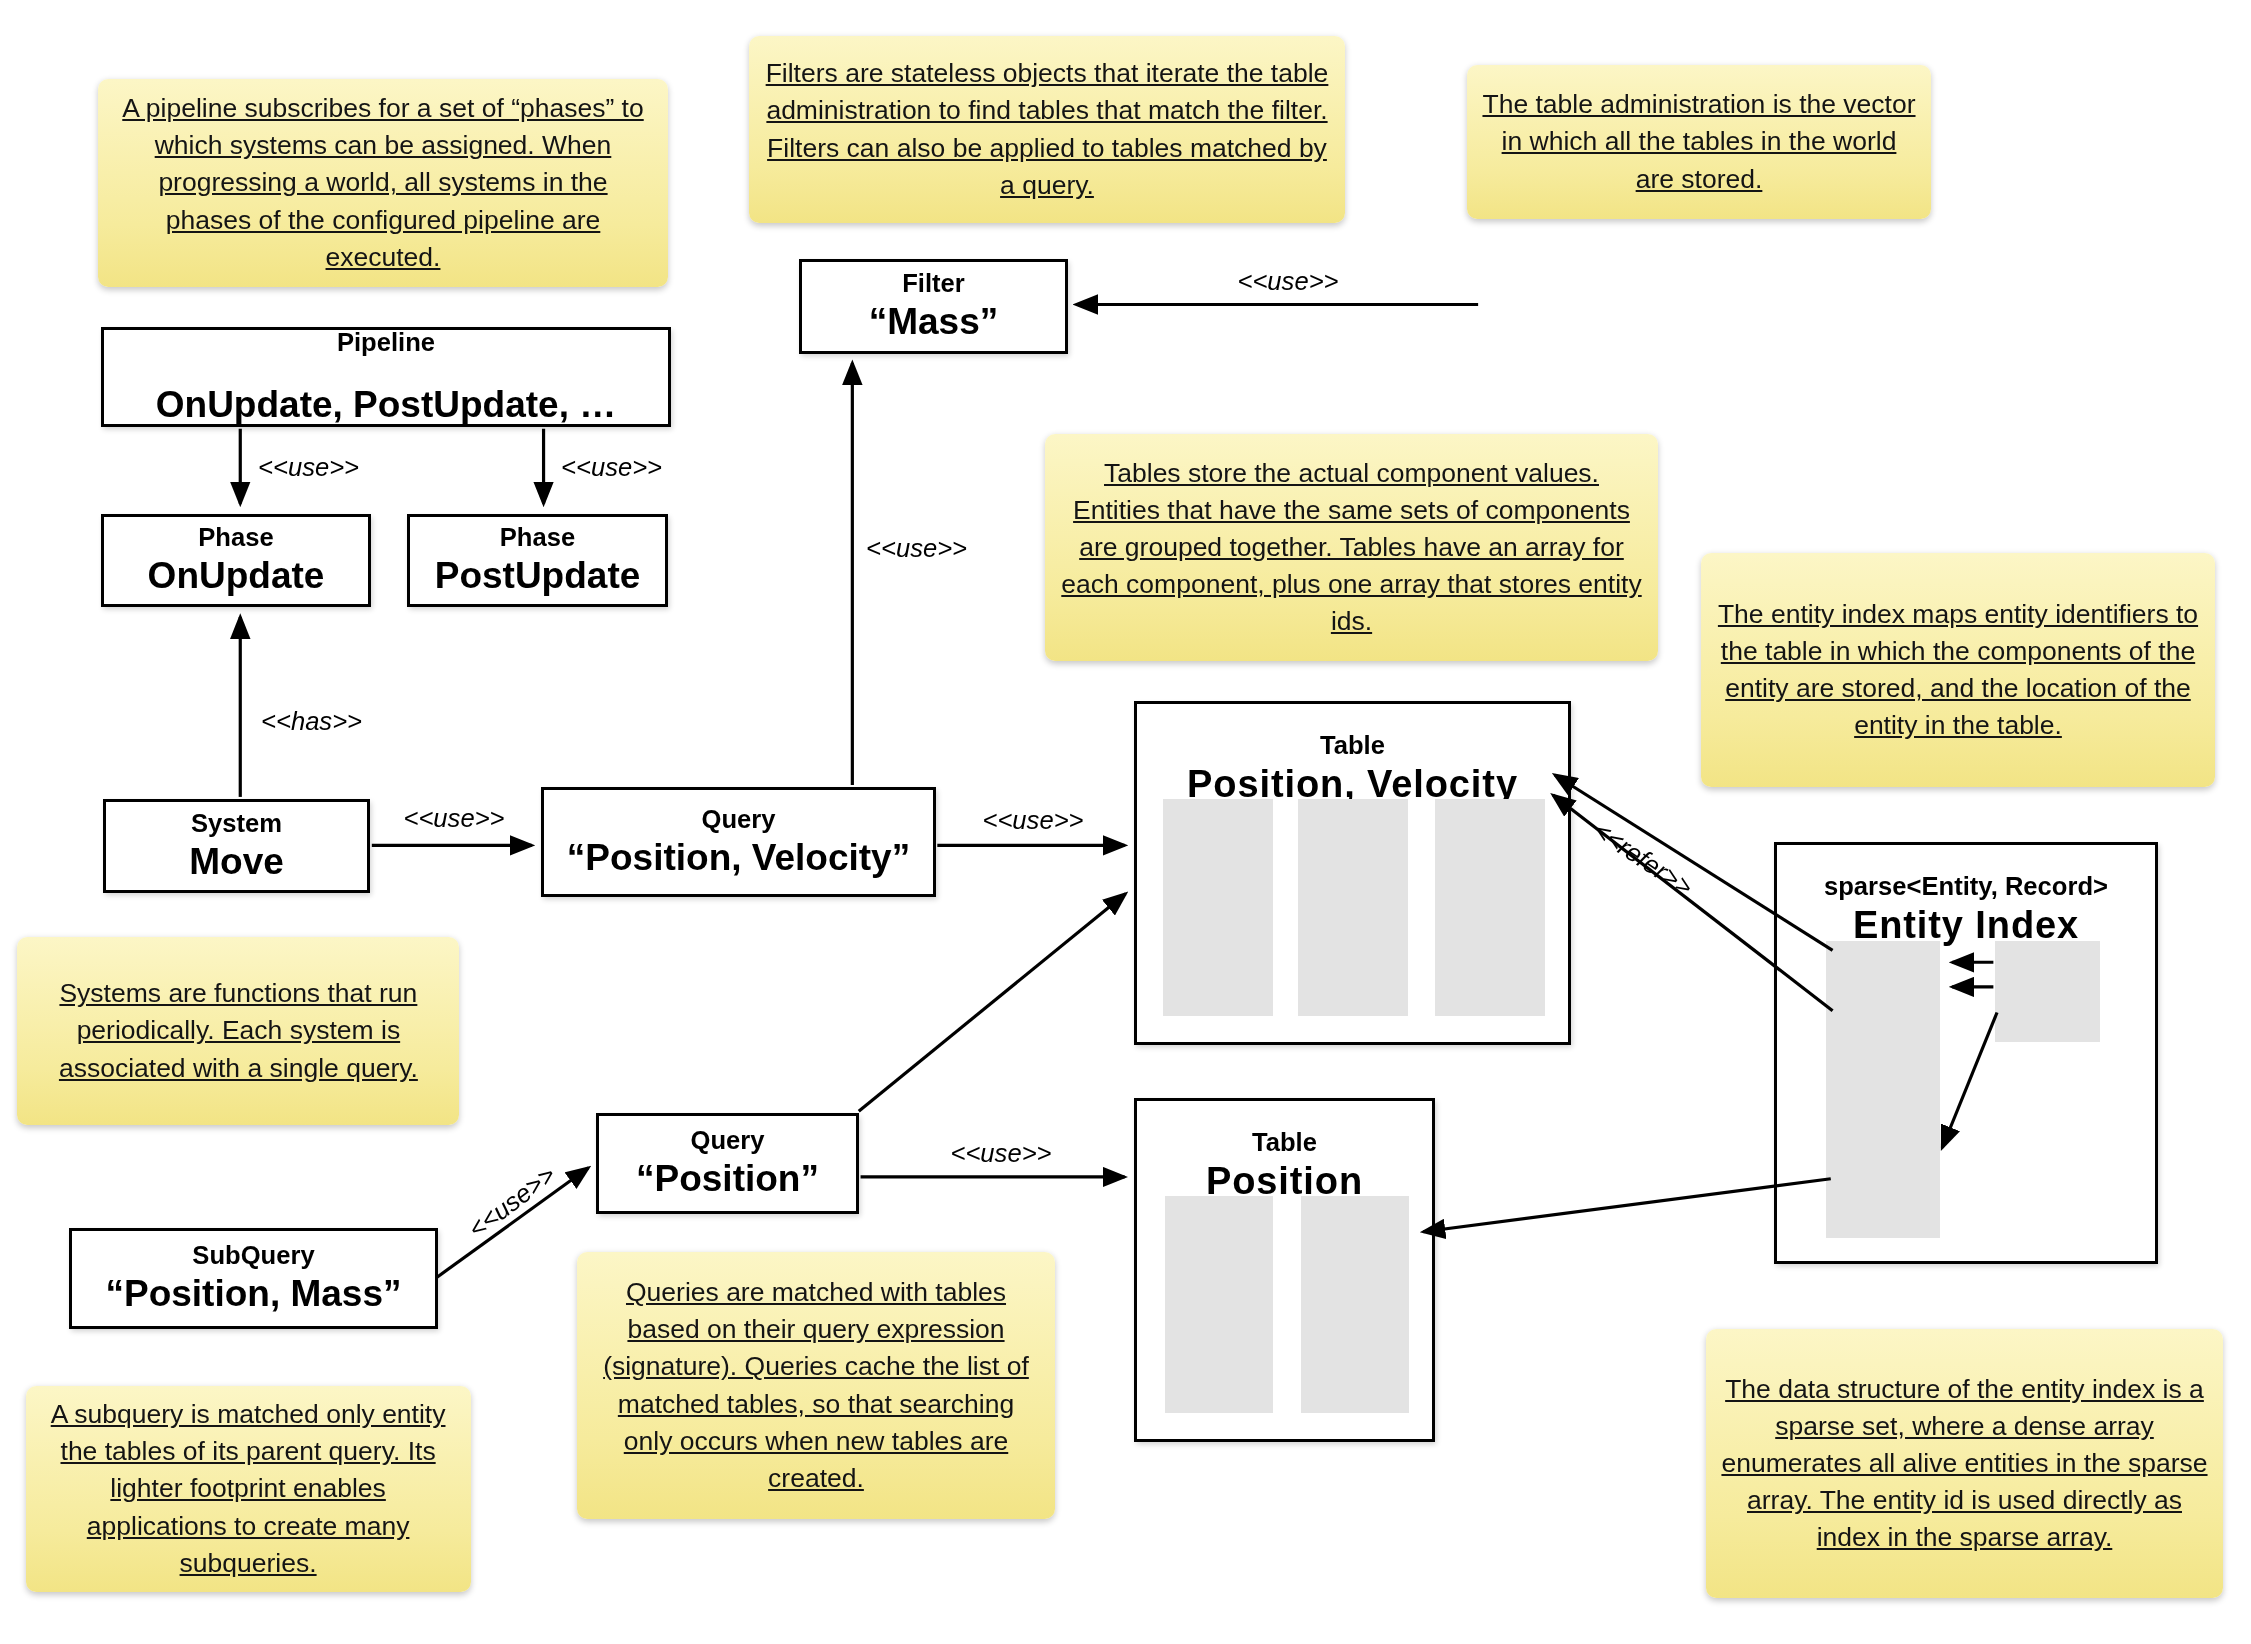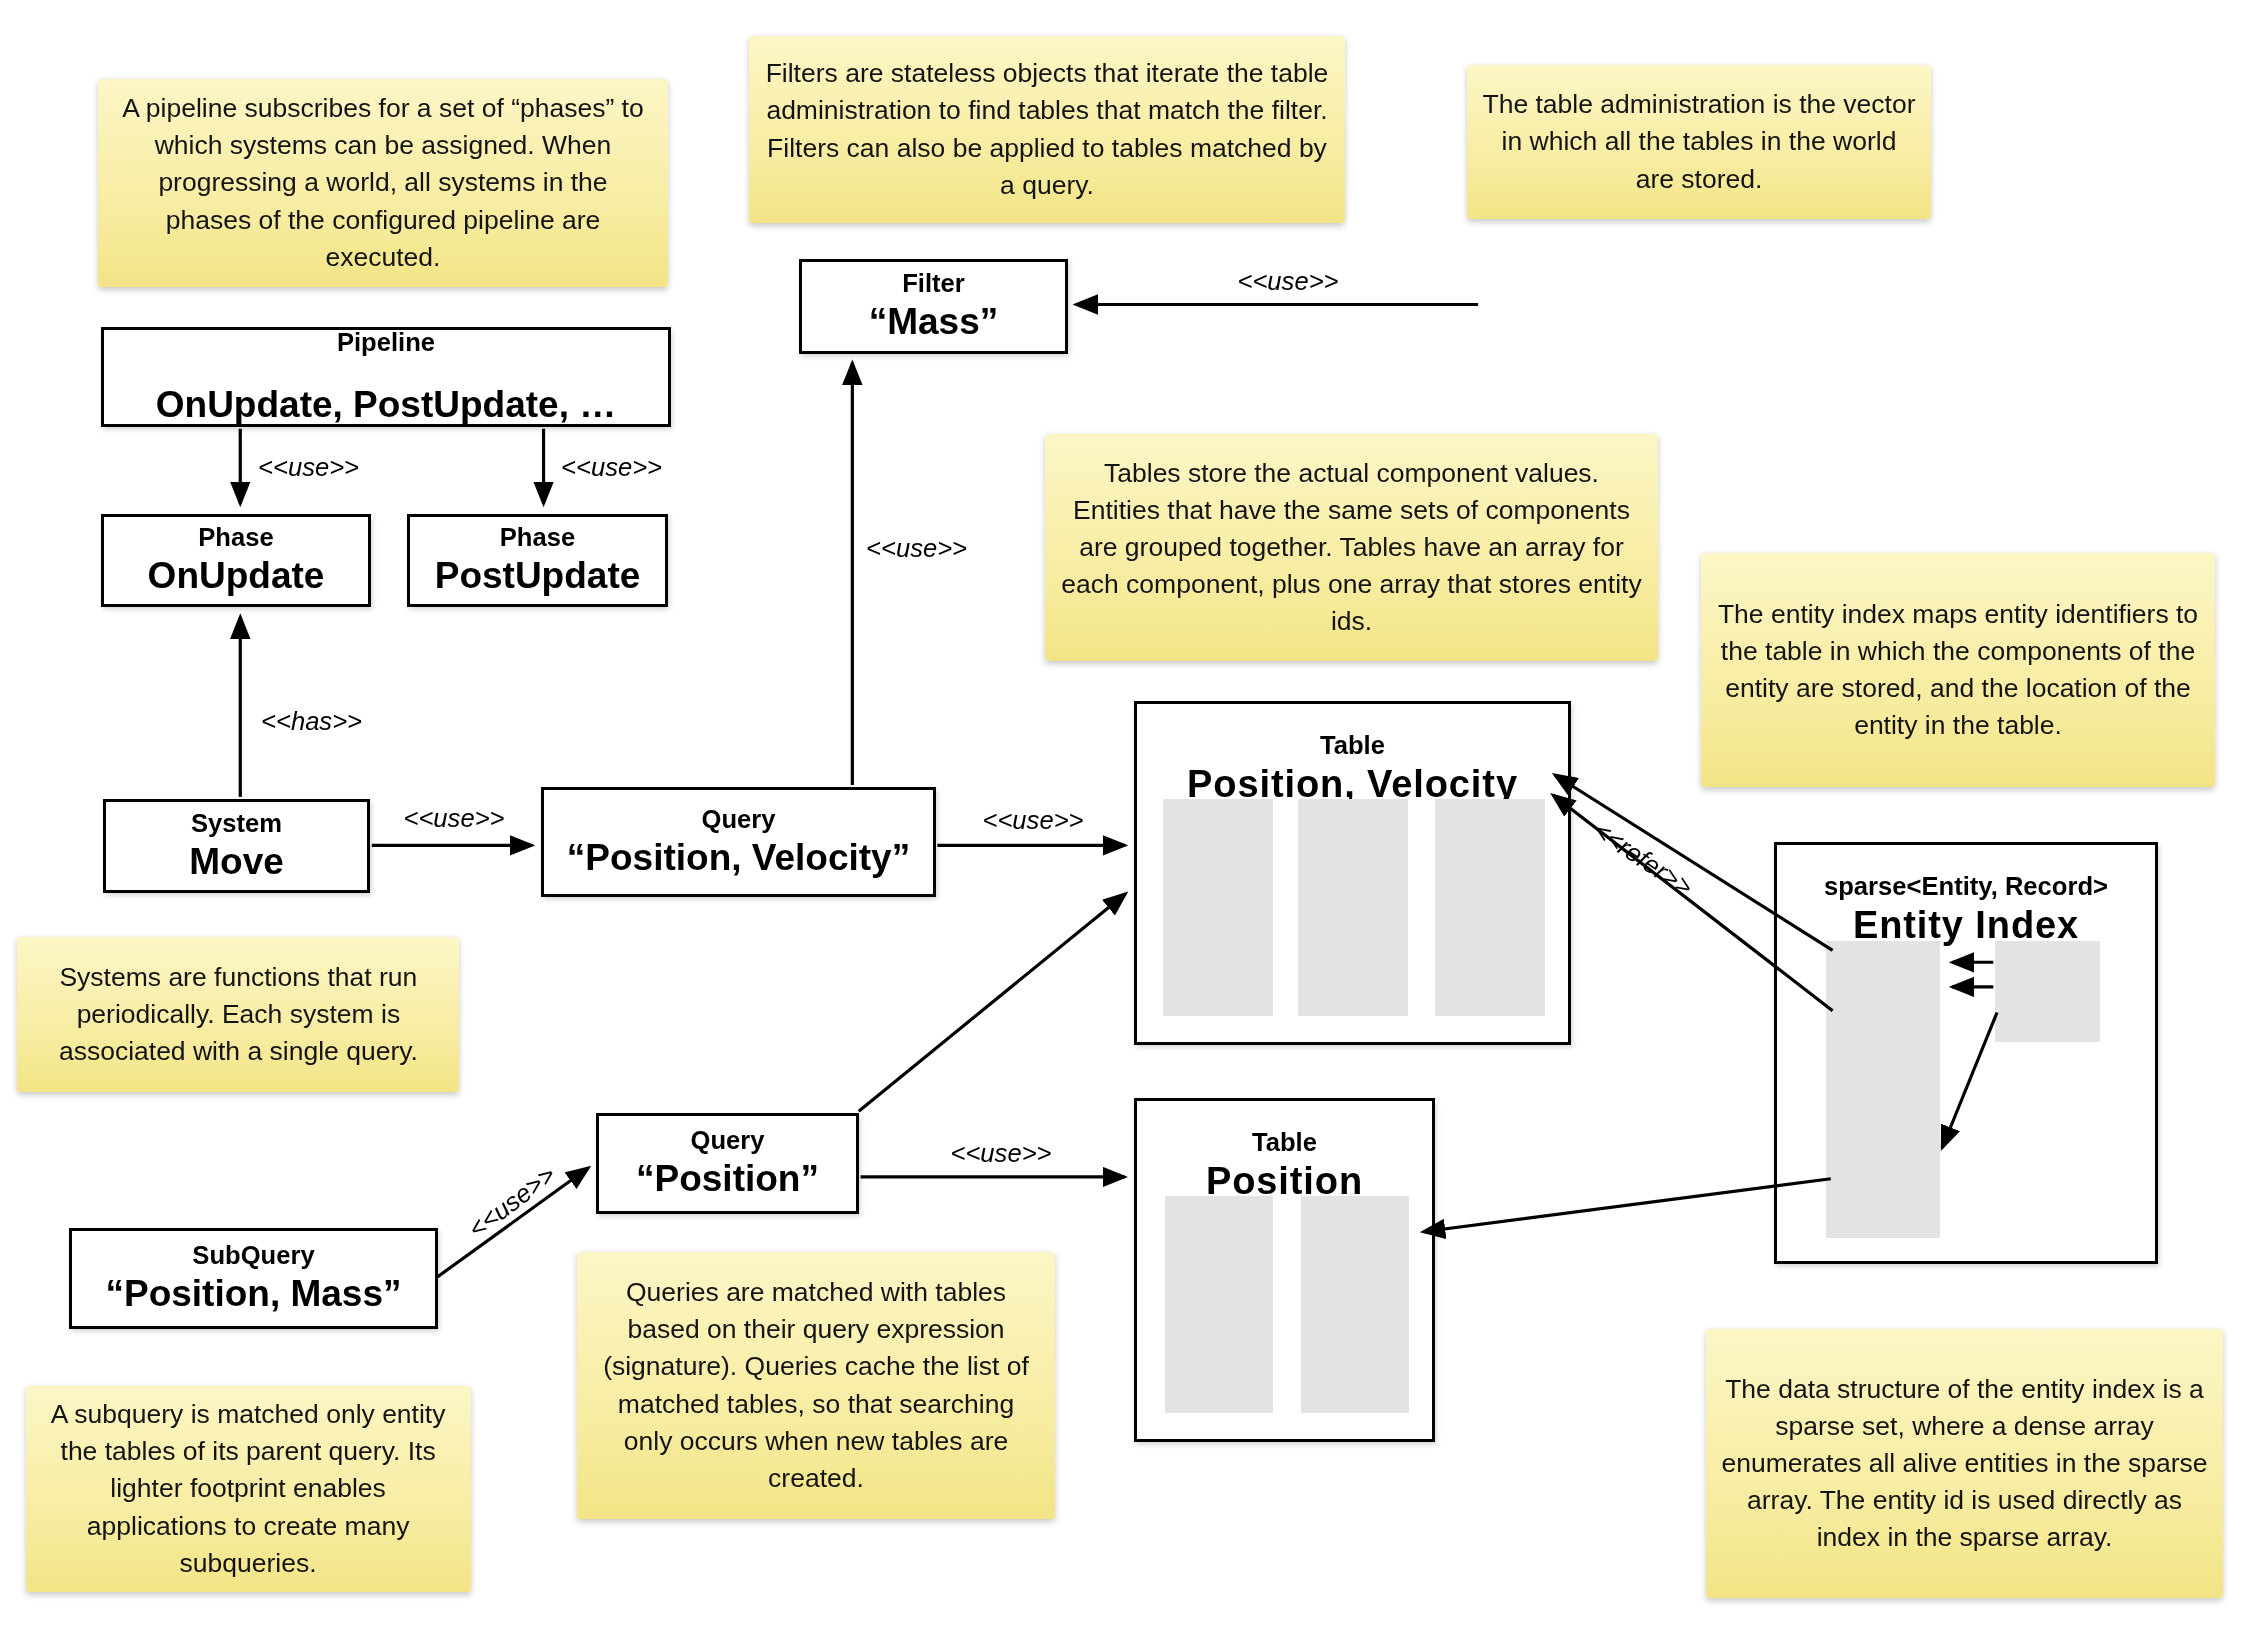--- a/index.html
+++ b/index.html
@@ -3,23 +3,23 @@
 <meta charset="utf-8">
 <style>
   html,body{margin:0;padding:0;background:#ffffff;}
   #canvas{
     position:relative;width:2251px;height:1645px;background:#ffffff;overflow:hidden;
     font-family:"Liberation Sans", sans-serif;color:#000;
   }
   .note{
     position:absolute;box-sizing:border-box;
     background:linear-gradient(180deg,#fcf6c6 0%,#f6eb9c 70%,#f2e485 100%);
-    border-radius:4px;box-shadow:0 2.7px 6.4px rgba(0,0,0,0.22);
+    border-radius:10px;box-shadow:0 2.7px 6.4px rgba(0,0,0,0.22);
     display:flex;align-items:center;justify-content:center;text-align:center;
-    font-size:26.5px;line-height:1.40;color:#141414;padding:9.1px 14.6px;
+    font-size:26.5px;line-height:1.40;color:#141414;padding:9.1px 14.6px;text-decoration:underline;
   }
   .cbox{
     position:absolute;box-sizing:border-box;background:#ffffff;border:3.7px solid #000;
     display:flex;flex-direction:column;align-items:center;justify-content:center;
     text-align:center;box-shadow:1.8px 2.7px 5.5px rgba(0,0,0,0.18);
   }
   .cbox .st{font-weight:bold;font-size:25.6px;line-height:1.15;}
   .cbox .nm{font-weight:bold;font-size:37px;line-height:1.15;margin-top:2.7px;}
   .cbox.tablebox{justify-content:flex-start;padding-top:27px;}
   .cbox.tablebox .nm{font-size:38px;letter-spacing:0.9px;}
@@ -31,21 +31,21 @@
 </head>
 <body>
 
 <div id="canvas">
 
   <div class="note" style="left:98px;top:79px;width:570px;height:208px;">A pipeline subscribes for a set of “phases” to which systems can be assigned. When progressing a world, all systems in the phases of the configured pipeline are executed.</div>
   <div class="note" style="left:749px;top:36px;width:596px;height:187px;">Filters are stateless objects that iterate the table administration to find tables that match the filter. Filters can also be applied to tables matched by a query.</div>
   <div class="note" style="left:1467px;top:65px;width:464px;height:154px;">The table administration is the vector in which all the tables in the world are stored.</div>
   <div class="note" style="left:1045px;top:434px;width:613px;height:227px;">Tables store the actual component values. Entities that have the same sets of components are grouped together. Tables have an array for each component, plus one array that stores entity ids.</div>
   <div class="note" style="left:1701px;top:553px;width:514px;height:234px;">The entity index maps entity identifiers to the table in which the components of the entity are stored, and the location of the entity in the table.</div>
-  <div class="note" style="left:17.4px;top:937px;width:442px;height:155px;">Systems are functions that run periodically. Each system is associated with a single query.</div>
+  <div class="note" style="left:17.4px;top:937px;width:442px;height:188px;">Systems are functions that run periodically. Each system is associated with a single query.</div>
   <div class="note" style="left:577px;top:1252px;width:478px;height:267px;">Queries are matched with tables based on their query expression (signature). Queries cache the list of matched tables, so that searching only occurs when new tables are created.</div>
   <div class="note" style="left:25.6px;top:1386px;width:445px;height:206px;">A subquery is matched only entity the tables of its parent query. Its lighter footprint enables applications to create many subqueries.</div>
   <div class="note" style="left:1706px;top:1329px;width:517px;height:269px;">The data structure of the entity index is a sparse set, where a dense array enumerates all alive entities in the sparse array. The entity id is used directly as index in the sparse array.</div>
 
   <div class="cbox" style="left:101px;top:327px;width:570px;height:100px;gap:24px;">
     <span class="st">Pipeline</span>
     <span class="nm">OnUpdate, PostUpdate, …</span>
   </div>
 
   <div class="cbox" style="left:101px;top:514px;width:270px;height:93px;">

